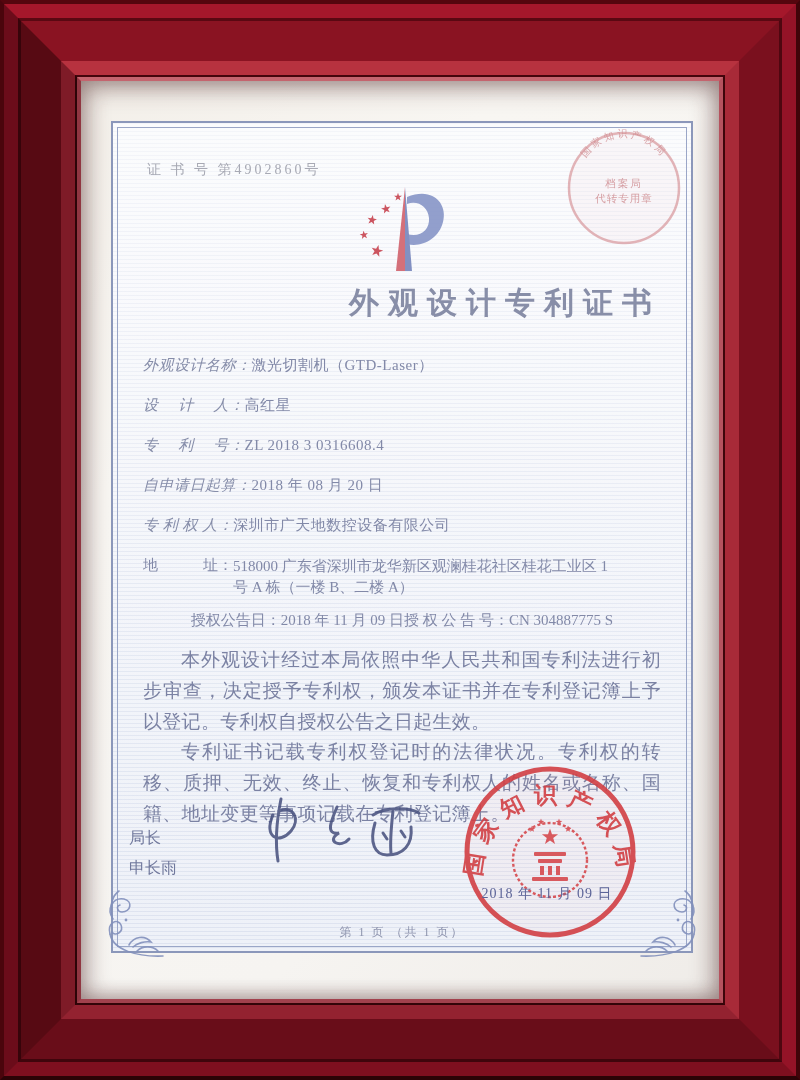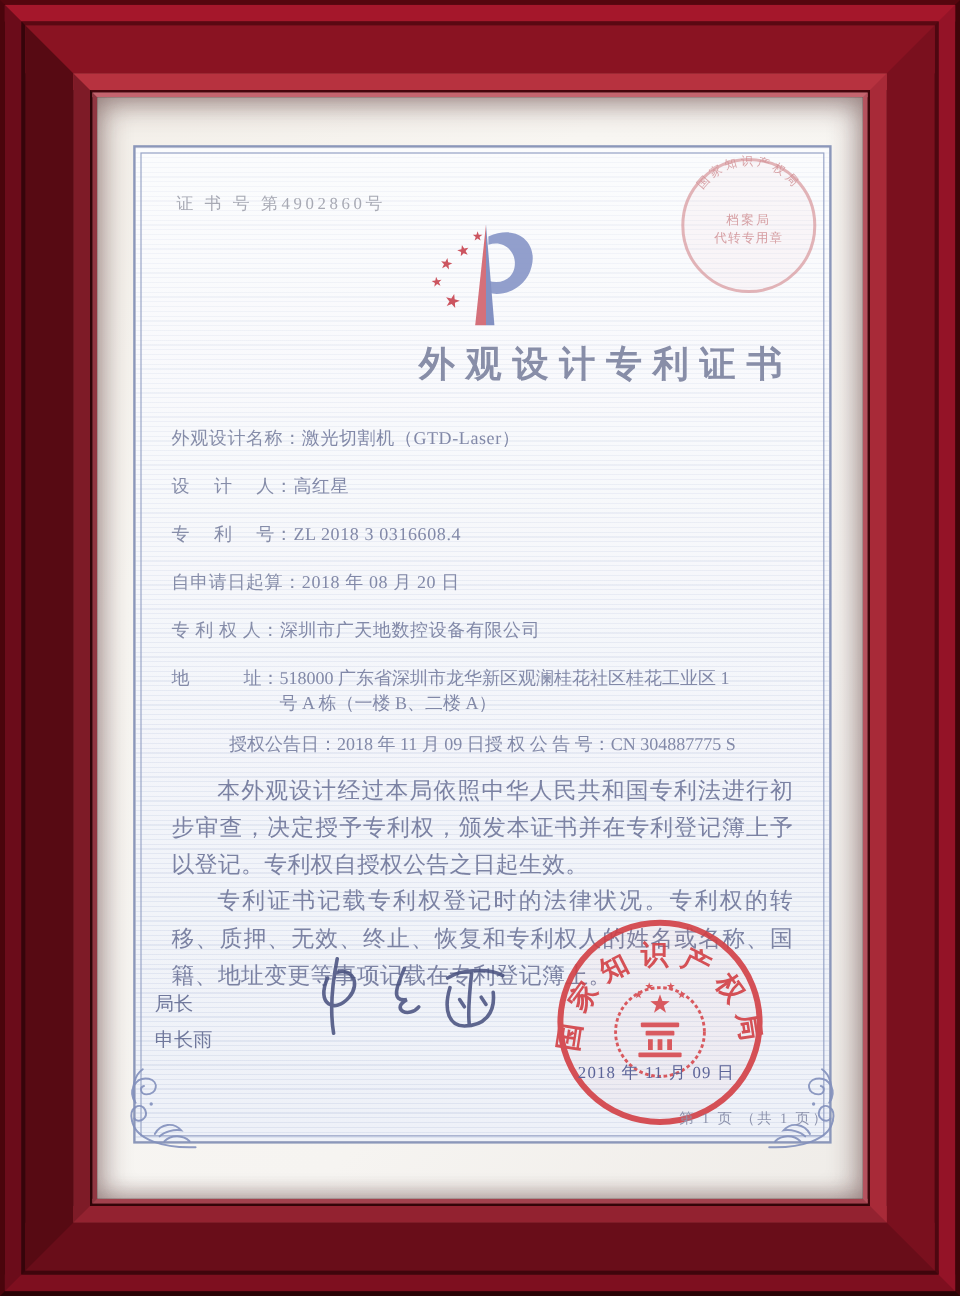--- a/index.html
+++ b/index.html
@@ -43,31 +43,31 @@
       linear-gradient(180deg,#f7f8fb,#eef1f8);}
   .cert::before{content:"";position:absolute;inset:4px;border:1px solid #9aa6c7;pointer-events:none;}
   .cert-inner{position:absolute;inset:0;padding:34px 30px 0 30px;box-sizing:border-box;}
   
   .cert-no{font-size:14px;letter-spacing:3px;color:#a7a9b4;margin:4px 0 0 4px;}
   .logo{display:block;margin:4px auto 0 auto;width:122px;height:92px;}
   .title{margin-top:8px;text-align:right;font-size:30px;font-weight:bold;
     letter-spacing:9px;color:#888ea8;}
   .fields{margin-top:32px;}
   .frow{font-size:15px;color:#8289a8;margin-bottom:21px;letter-spacing:.5px;white-space:nowrap;}
-  .frow .lab{color:#868da9;}
+  .frow .lab{color:#868da9;font-style:italic;}
   .addr{display:flex;font-size:15px;color:#8289a8;margin-top:0;}
   .addr .lab{flex:0 0 auto;}
   .addr .val div{line-height:21px;}
   .grant{display:flex;justify-content:center;font-size:15px;color:#8289a8;margin-top:13px;white-space:nowrap;}
   .paras{margin-top:15px;}
   .paras p{margin:0;font-size:19px;line-height:1.62;color:#7b82a3;text-indent:2em;
     text-align:justify;letter-spacing:.3px;}
   .signer{position:absolute;left:16px;top:700px;font-size:16px;color:#70789c;line-height:30px;}
   .autograph{position:absolute;left:138px;top:662px;width:190px;height:96px;}
-  .footer{position:absolute;left:0;right:0;bottom:10px;text-align:right;
+  .footer{position:absolute;left:0;right:0;bottom:10px;text-align:center;
     font-size:12px;letter-spacing:2px;color:#8d93ad;}
   
   .stamp-tr{position:absolute;top:4px;right:6px;width:122px;height:122px;opacity:.72;}
   .seal{position:absolute;right:52px;top:640px;width:178px;height:178px;}
   .seal-date{position:absolute;right:44px;top:762px;width:200px;text-align:center;
     font-size:14px;color:#5c6498;letter-spacing:1px;}
   .fl{position:absolute;width:62px;height:70px;bottom:-8px;}
   .fl.left{left:-10px;}
   .fl.right{right:-10px;transform:scaleX(-1);}
 </style>

